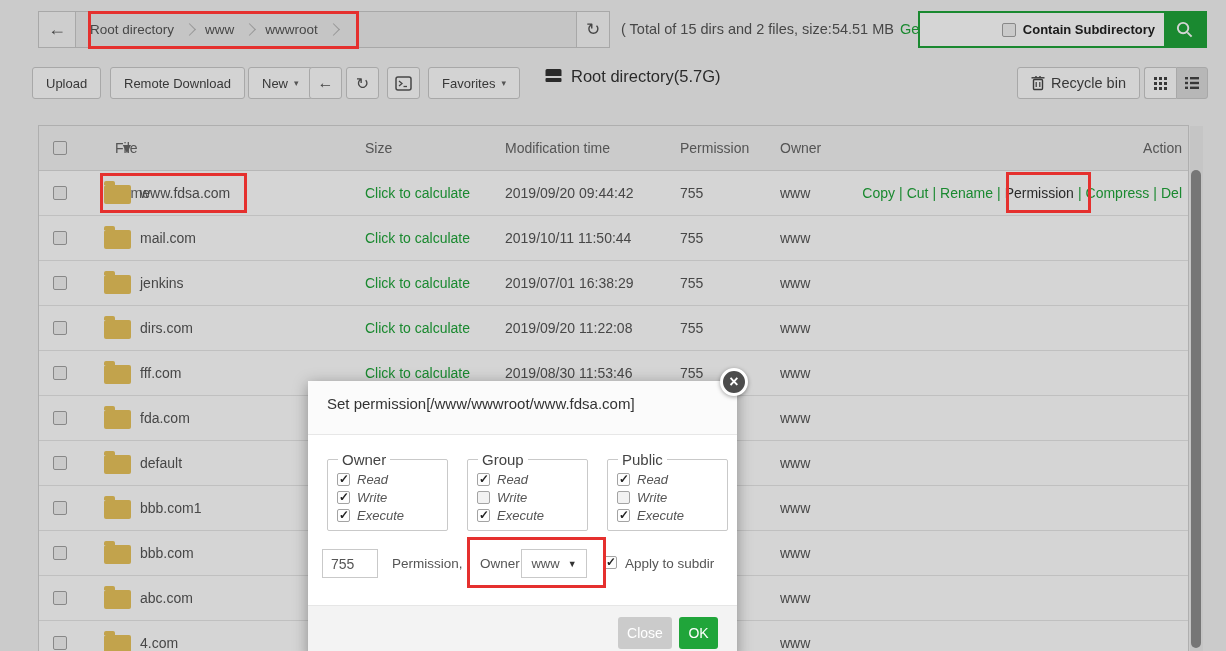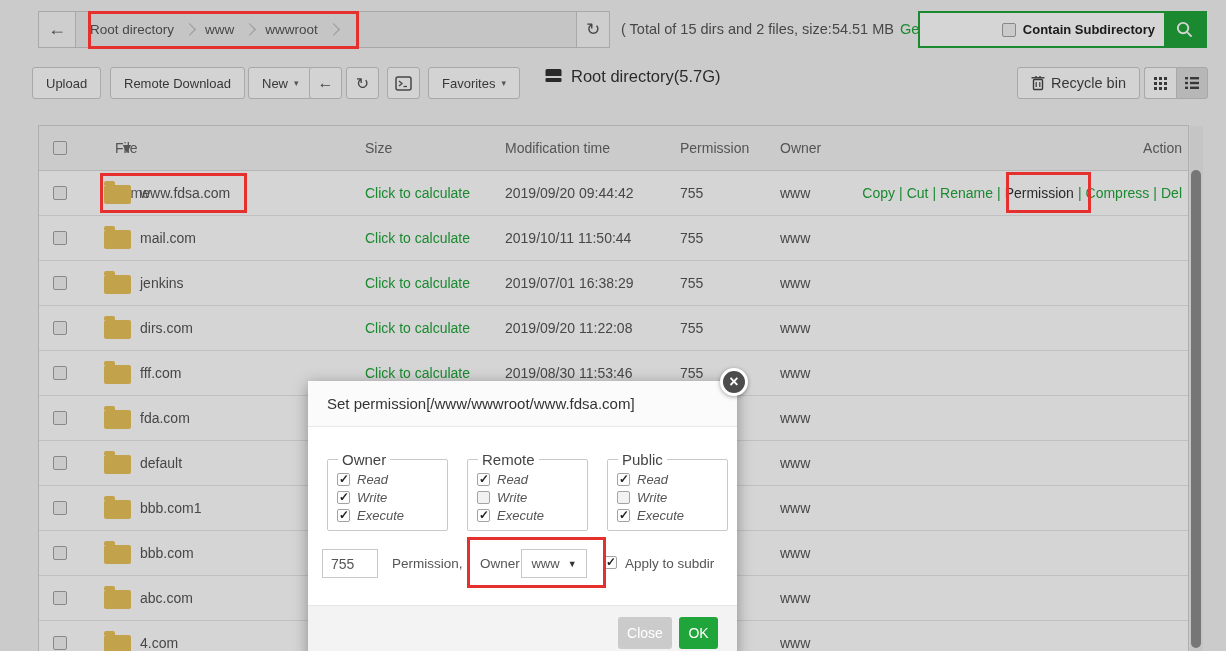--- a/index.html
+++ b/index.html
@@ -75,21 +75,21 @@
   
   .scrollbar { position:absolute; left:1190px; top:126px; width:13px; height:525px; background:#ececec; }
   .scroll-thumb { position:absolute; left:1px; top:44px; width:10px; height:478px; background:#8e8e8e; border-radius:5px; }
 
   
   .overlay { position:absolute; inset:0; background:rgba(0,0,0,0.165); z-index:50; }
 
   
   .modal { position:absolute; left:308px; top:381px; width:429px; height:278px; background:#fff;
     box-shadow:0 3px 14px rgba(0,0,0,0.35); z-index:100; }
-  .modal-header { height:46px; background:#fbfbfb; border-bottom:1px solid #e7e7e7; }
+  .modal-header { height:54px; background:#fbfbfb; border-bottom:1px solid #e7e7e7; }
   .modal-title { line-height:46px; padding-left:19px; font-size:15px; color:#333; }
   .modal-close { position:absolute; left:412px; top:-13px; width:28px; height:28px; border-radius:50%;
     background:#4c4c4c; border:3px solid #fff; color:#fff; font-size:16px; line-height:21px; text-align:center;
     cursor:pointer; box-shadow:0 1px 4px rgba(0,0,0,0.35); font-weight:bold; }
   .fs { position:absolute; width:121px; height:80px; border:1px solid #c9c9c9; border-radius:2px; padding:3px 9px 6px; }
   .fs legend { font-size:15px; color:#444; padding:0 4px; margin-left:1px; }
   .fs-item { display:flex; align-items:center; gap:7px; margin:1px 0 3px; }
   .fs-item .lbl { font-size:13px; color:#555;font-style:italic; }
   .bottom-row { position:absolute; left:0; top:167px; width:100%; height:32px; }
   .perm-input { position:absolute; left:14px; top:1px; width:56px; height:29px; border:1px solid #c9c9c9;
@@ -391,21 +391,21 @@
               <span class="lbl">Write</span>
             </div>
             <div class="fs-item">
               <span class="cb small checked"></span>
               <span class="lbl">Execute</span>
             </div>
           </div>
     </fieldset>
 
     <fieldset class="fs" style="left: 159px; top: 70px;">
-      <legend>Remote</legend>
+      <legend>Group</legend>
       <div>
             <div class="fs-item">
               <span class="cb small checked"></span>
               <span class="lbl">Read</span>
             </div>
             <div class="fs-item">
               <span class="cb small"></span>
               <span class="lbl">Write</span>
             </div>
             <div class="fs-item">

